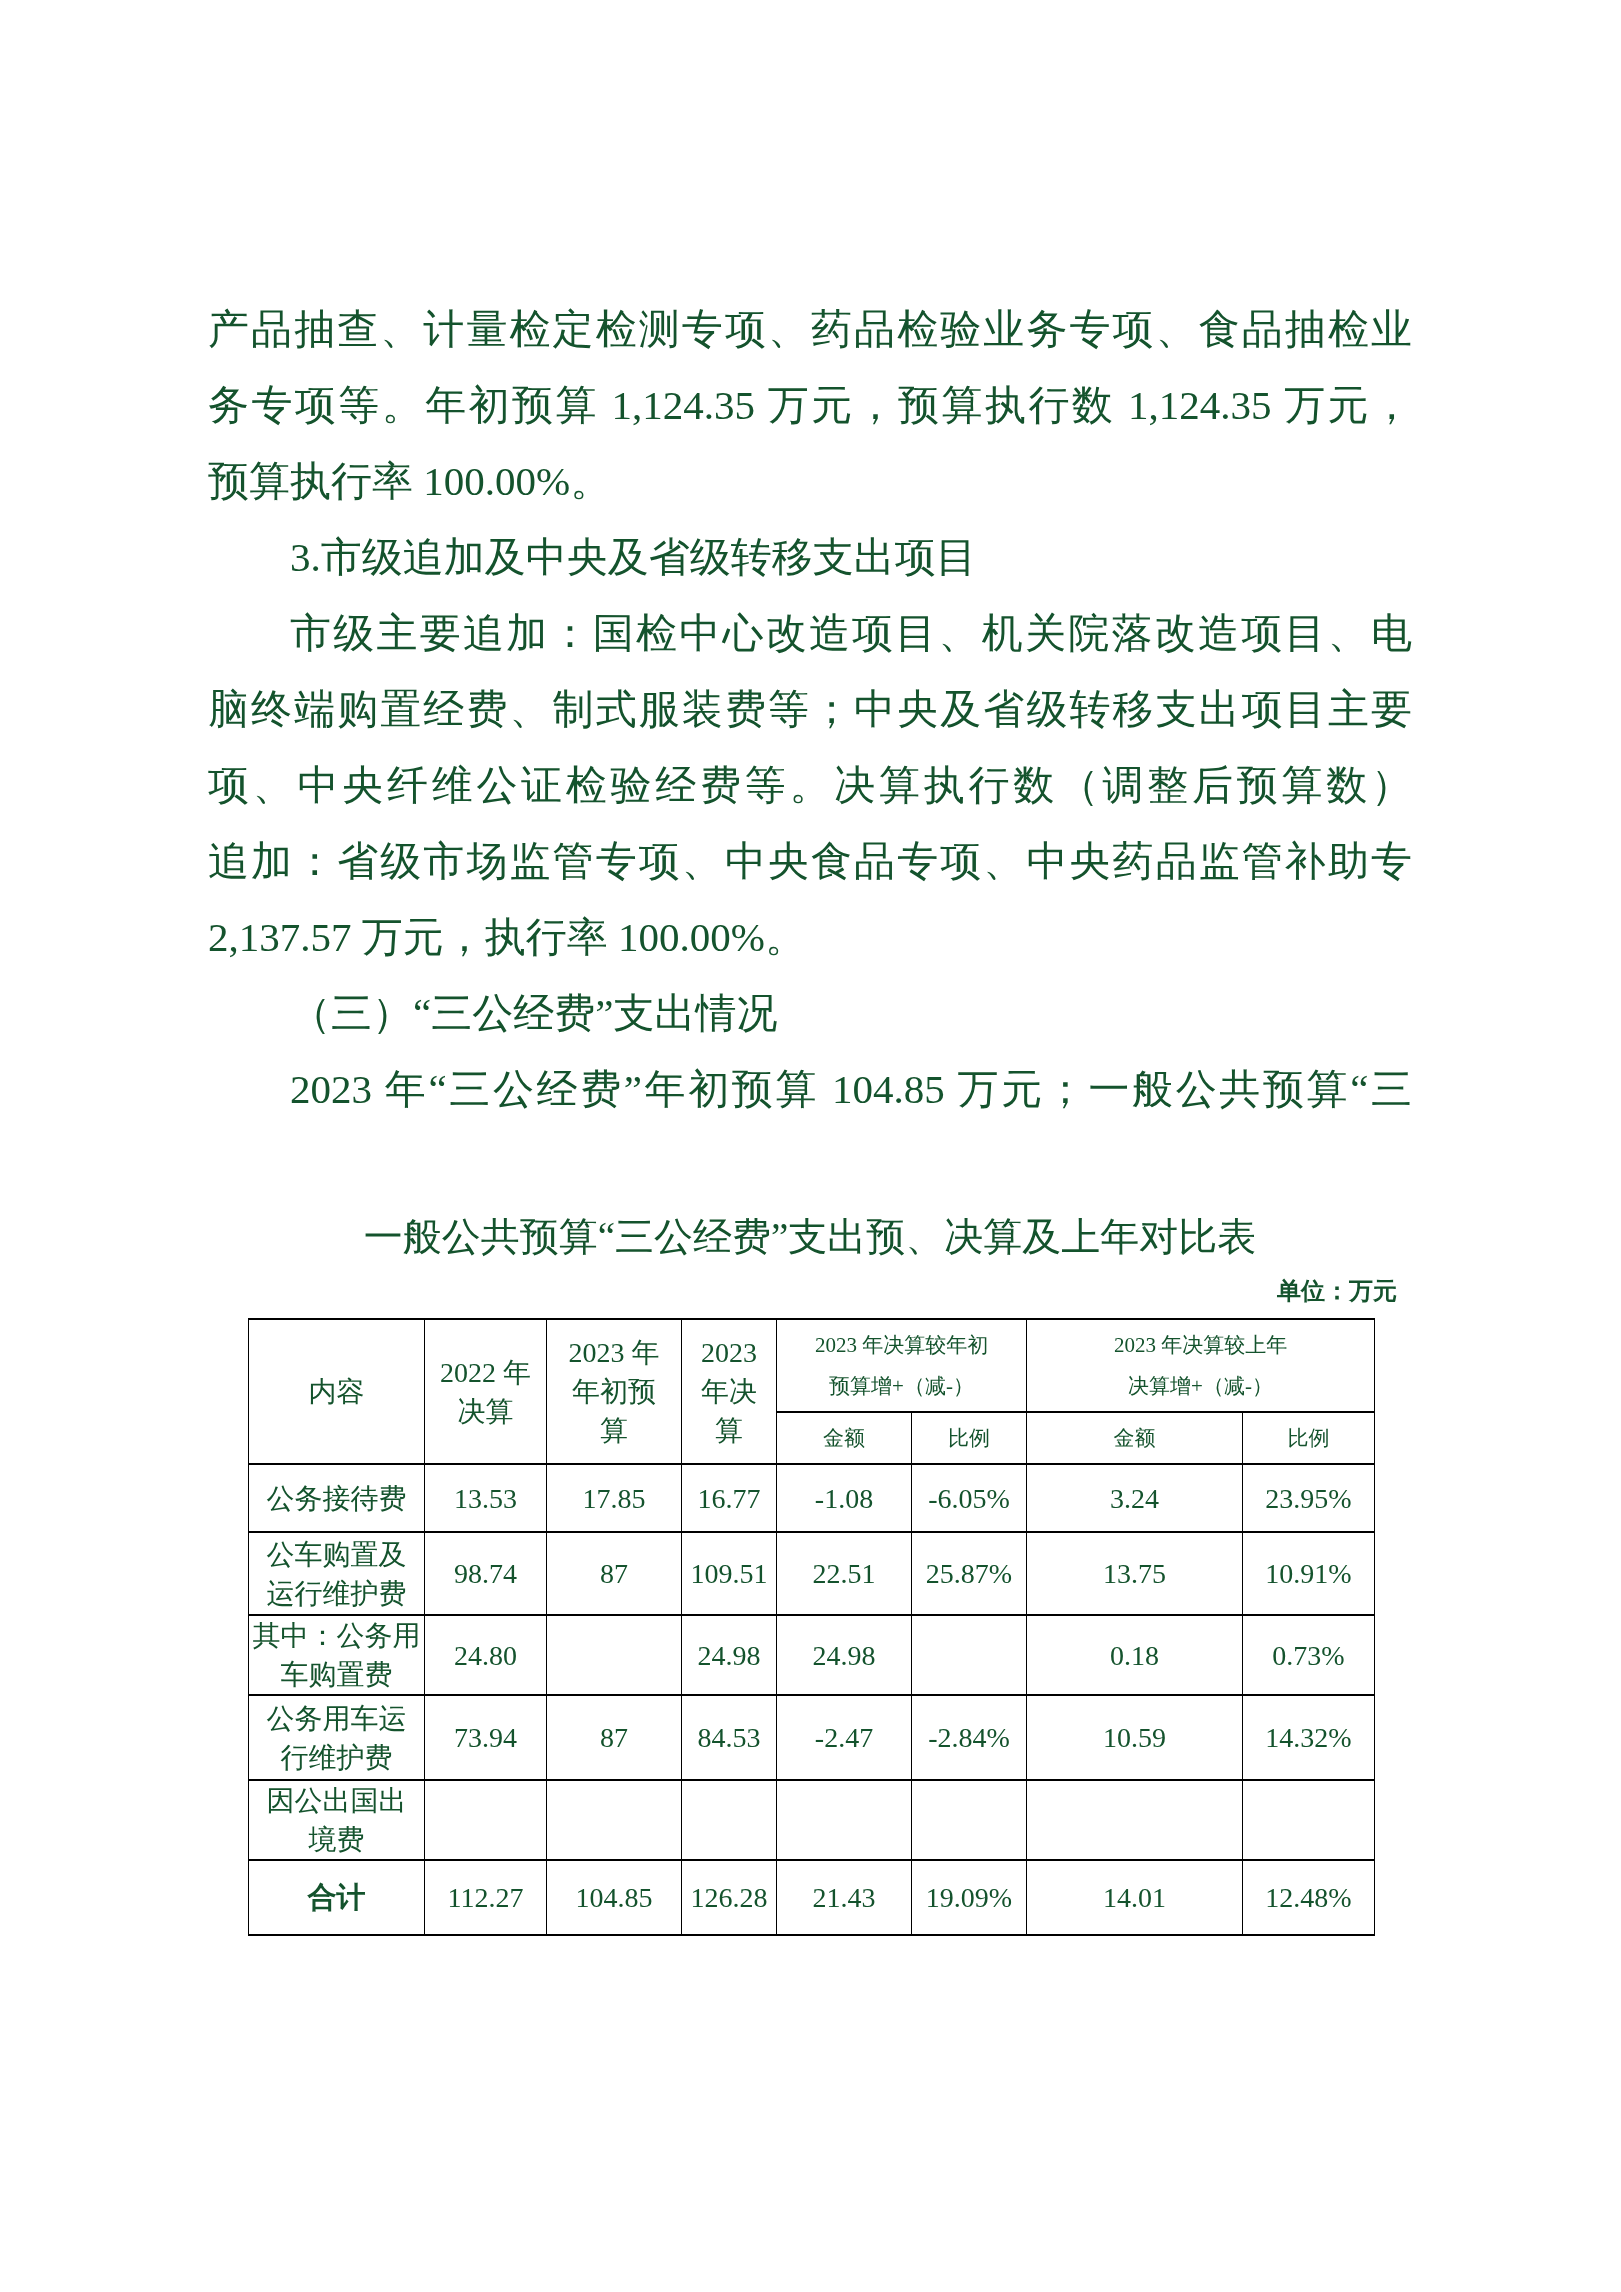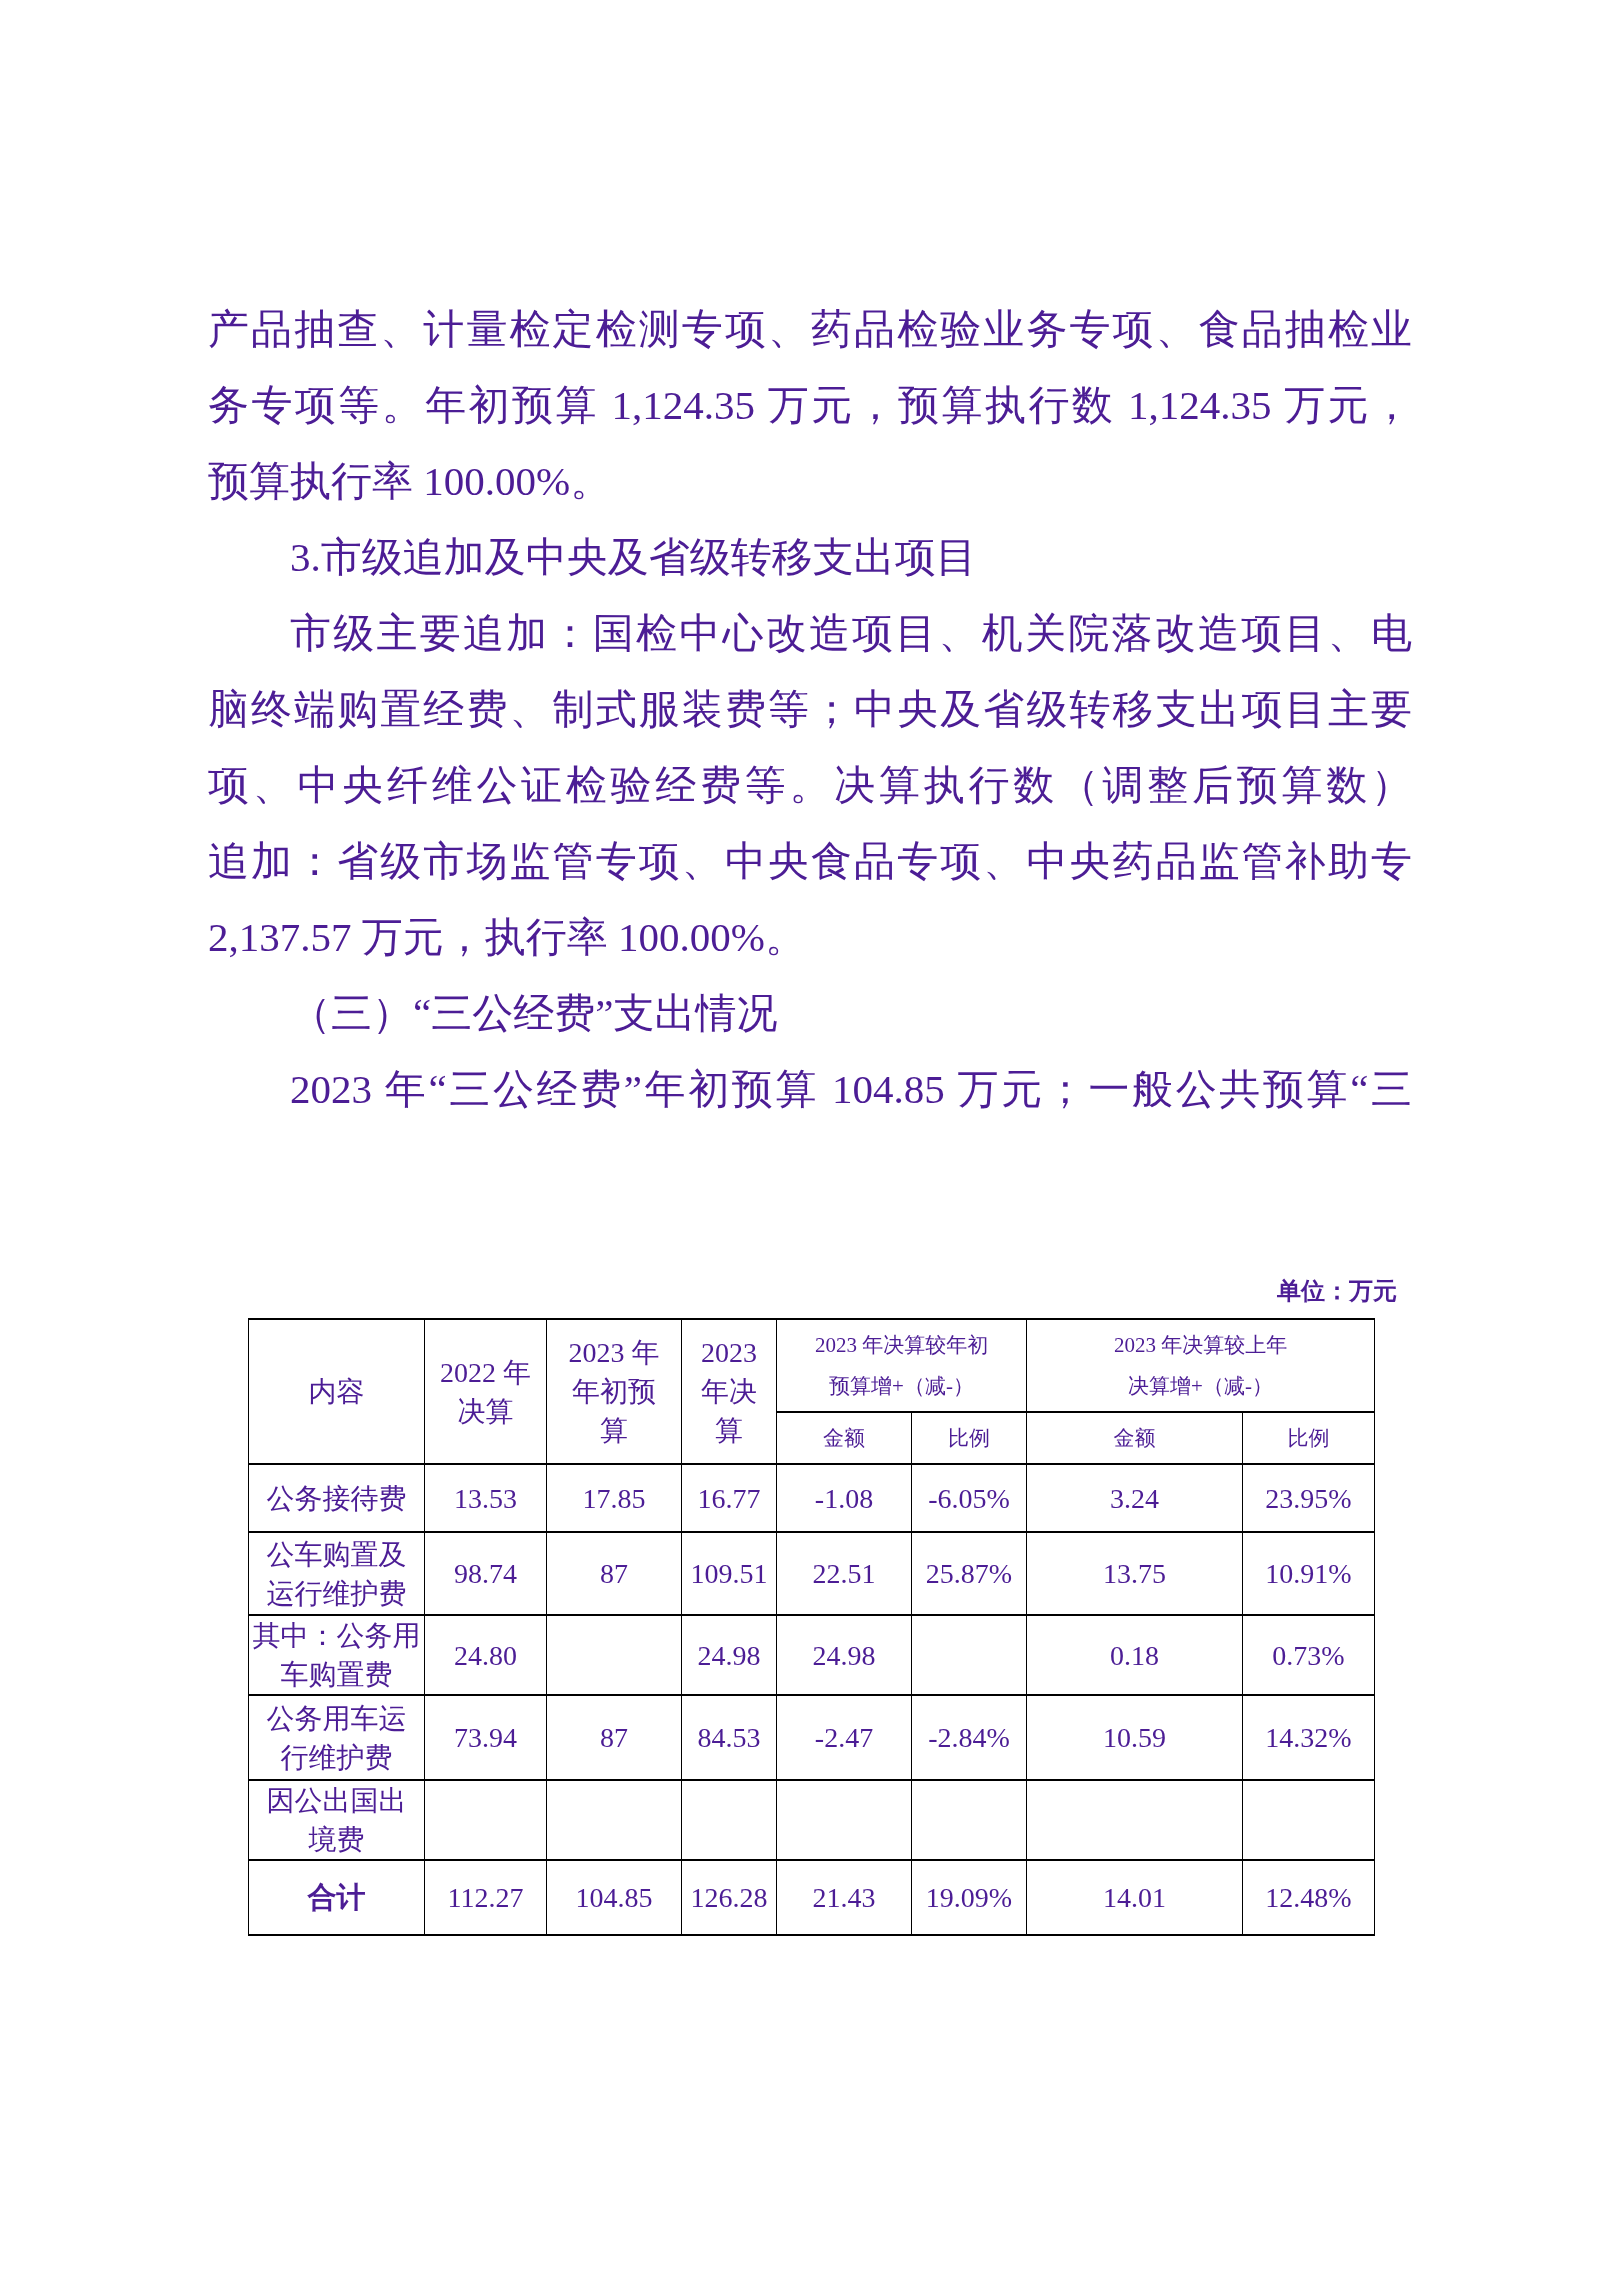--- a/index.html
+++ b/index.html
@@ -2,21 +2,21 @@
 <html><head>
 <meta charset="utf-8">
 <style>
   html,body{margin:0;padding:0;background:#e8e8e8;}
   .page{
     position:relative;
     width:1621px;height:2293px;
     margin:0 auto;
     background:#ffffff;
     font-family:"Liberation Serif","DejaVu Serif",serif;
-    color:#4c1d95;
+    color:#14532d;
     overflow:hidden;
   }
   
   .textblock{
     position:absolute;
     left:208px;top:291px;
     width:1204px;
     font-size:41px;
   }
   .tline{
@@ -91,20 +91,21 @@
     <div class="tline ind">3.市级追加及中央及省级转移支出项目</div>
     <div class="tline ind just">市级主要追加：国检中心改造项目、机关院落改造项目、电</div>
     <div class="tline just">脑终端购置经费、制式服装费等；中央及省级转移支出项目主要</div>
     <div class="tline just">项、中央纤维公证检验经费等。决算执行数（调整后预算数）</div>
     <div class="tline just">追加：省级市场监管专项、中央食品专项、中央药品监管补助专</div>
     <div class="tline">2,137.57 万元，执行率 100.00%。</div>
     <div class="tline ind">（三）“三公经费”支出情况</div>
     <div class="tline ind just">2023 年“三公经费”年初预算 104.85 万元；一般公共预算“三</div>
   </div>
 
+  <div class="tbl-title">一般公共预算“三公经费”支出预、决算及上年对比表</div>
   <div class="unit-line">单位：万元</div>
 
   <table class="cmp">
     <colgroup>
       <col style="width:176px">
         <col style="width:122px">
         <col style="width:135px">
         <col style="width:95px">
       <col style="width:135px">
         <col style="width:115px">

